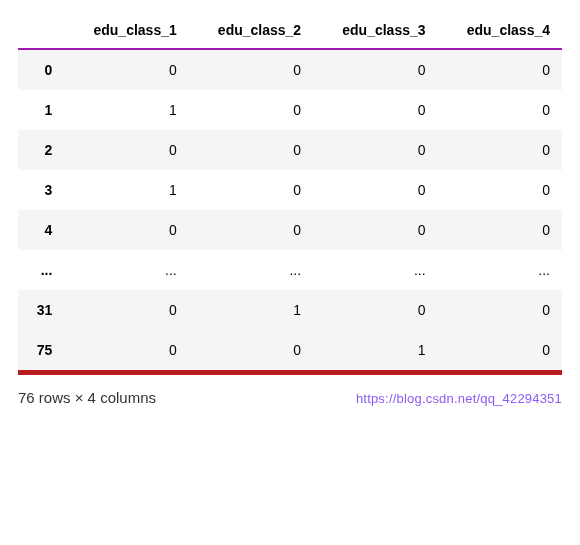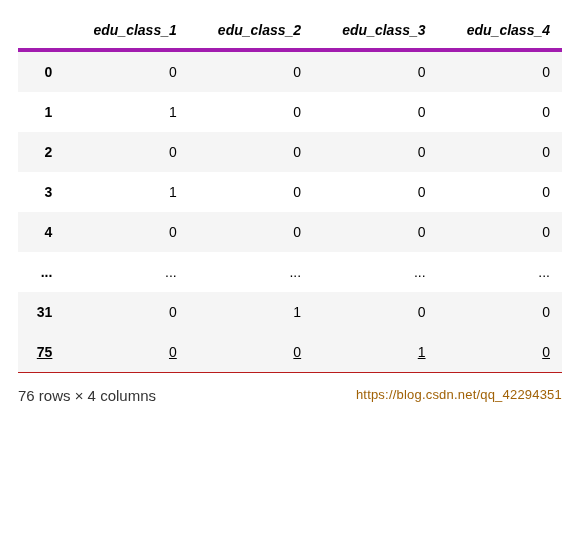--- a/index.html
+++ b/index.html
@@ -13,47 +13,46 @@
   }
   table {
     border-collapse: collapse;
     width: 100%;
     font-size: 14px;
   }
   thead th {
     font-weight: 700;
     text-align: right;
     padding: 10px 12px;
-    border-bottom: 4px solid #a21caf;
-    font-style: italic;
+    border-bottom: 2px solid #a21caf;
   }
   thead th.idx { text-align: right; }
   tbody th {
     font-weight: 700;
     text-align: right;
     padding: 12px 12px;
     min-width: 40px;
   }
   tbody td {
     text-align: right;
     padding: 12px 12px;
   }
   tbody tr.stripe { background: #f5f5f5; }
-  tbody tr.lastrow th, tbody tr.lastrow td { border-bottom: 1px solid #b91c1c; text-decoration: underline; }
+  tbody tr.lastrow th, tbody tr.lastrow td { border-bottom: 5px solid #b91c1c; }
   .footer {
     margin-top: 14px;
     font-size: 15px;
     color: #333;
     display: flex;
     justify-content: space-between;
-    align-items: flex-start;
+    align-items: flex-end;
   }
   .watermark {
     font-size: 13px;
-    color: #a16207;
+    color: #8b5cf6;
     letter-spacing: 0.2px;
     user-select: none;
   }
 </style>
 </head>
 <body>
 
 <table>
   <thead>
     <tr>

